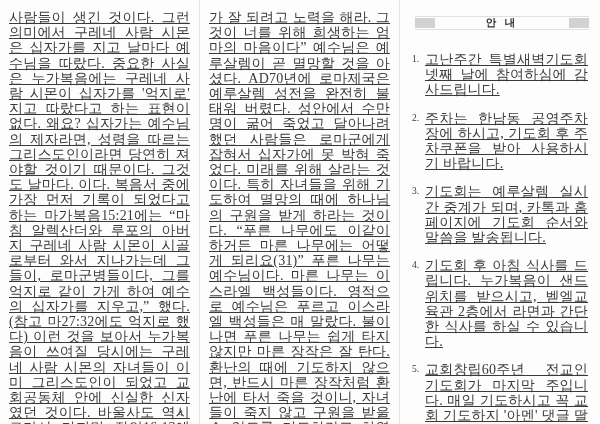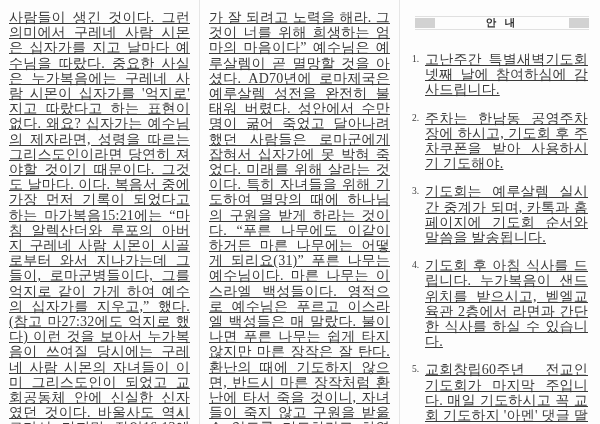--- a/index.html
+++ b/index.html
@@ -68,21 +68,21 @@
       <div class="notice-item">
         <span class="notice-num">1.</span>
         <div class="notice-text">
           <p>고난주간 특별새벽기도회 넷째 날에 참여하심에 감사드립니다.</p>
         </div>
       </div>
 
       <div class="notice-item">
         <span class="notice-num">2.</span>
         <div class="notice-text">
-          <p>주차는 한남동 공영주차장에 하시고, 기도회 후 주차쿠폰을 받아 사용하시기 기도해야.</p>
+          <p>주차는 한남동 공영주차장에 하시고, 기도회 후 주차쿠폰을 받아 사용하시기 바랍니다.</p>
         </div>
       </div>
 
       <div class="notice-item">
         <span class="notice-num">3.</span>
         <div class="notice-text">
           <p>기도회는 예루살렘 실시간 중계가 되며, 카톡과 홈페이지에 기도회 순서와 말씀을 발송됩니다.</p>
         </div>
       </div>
 

